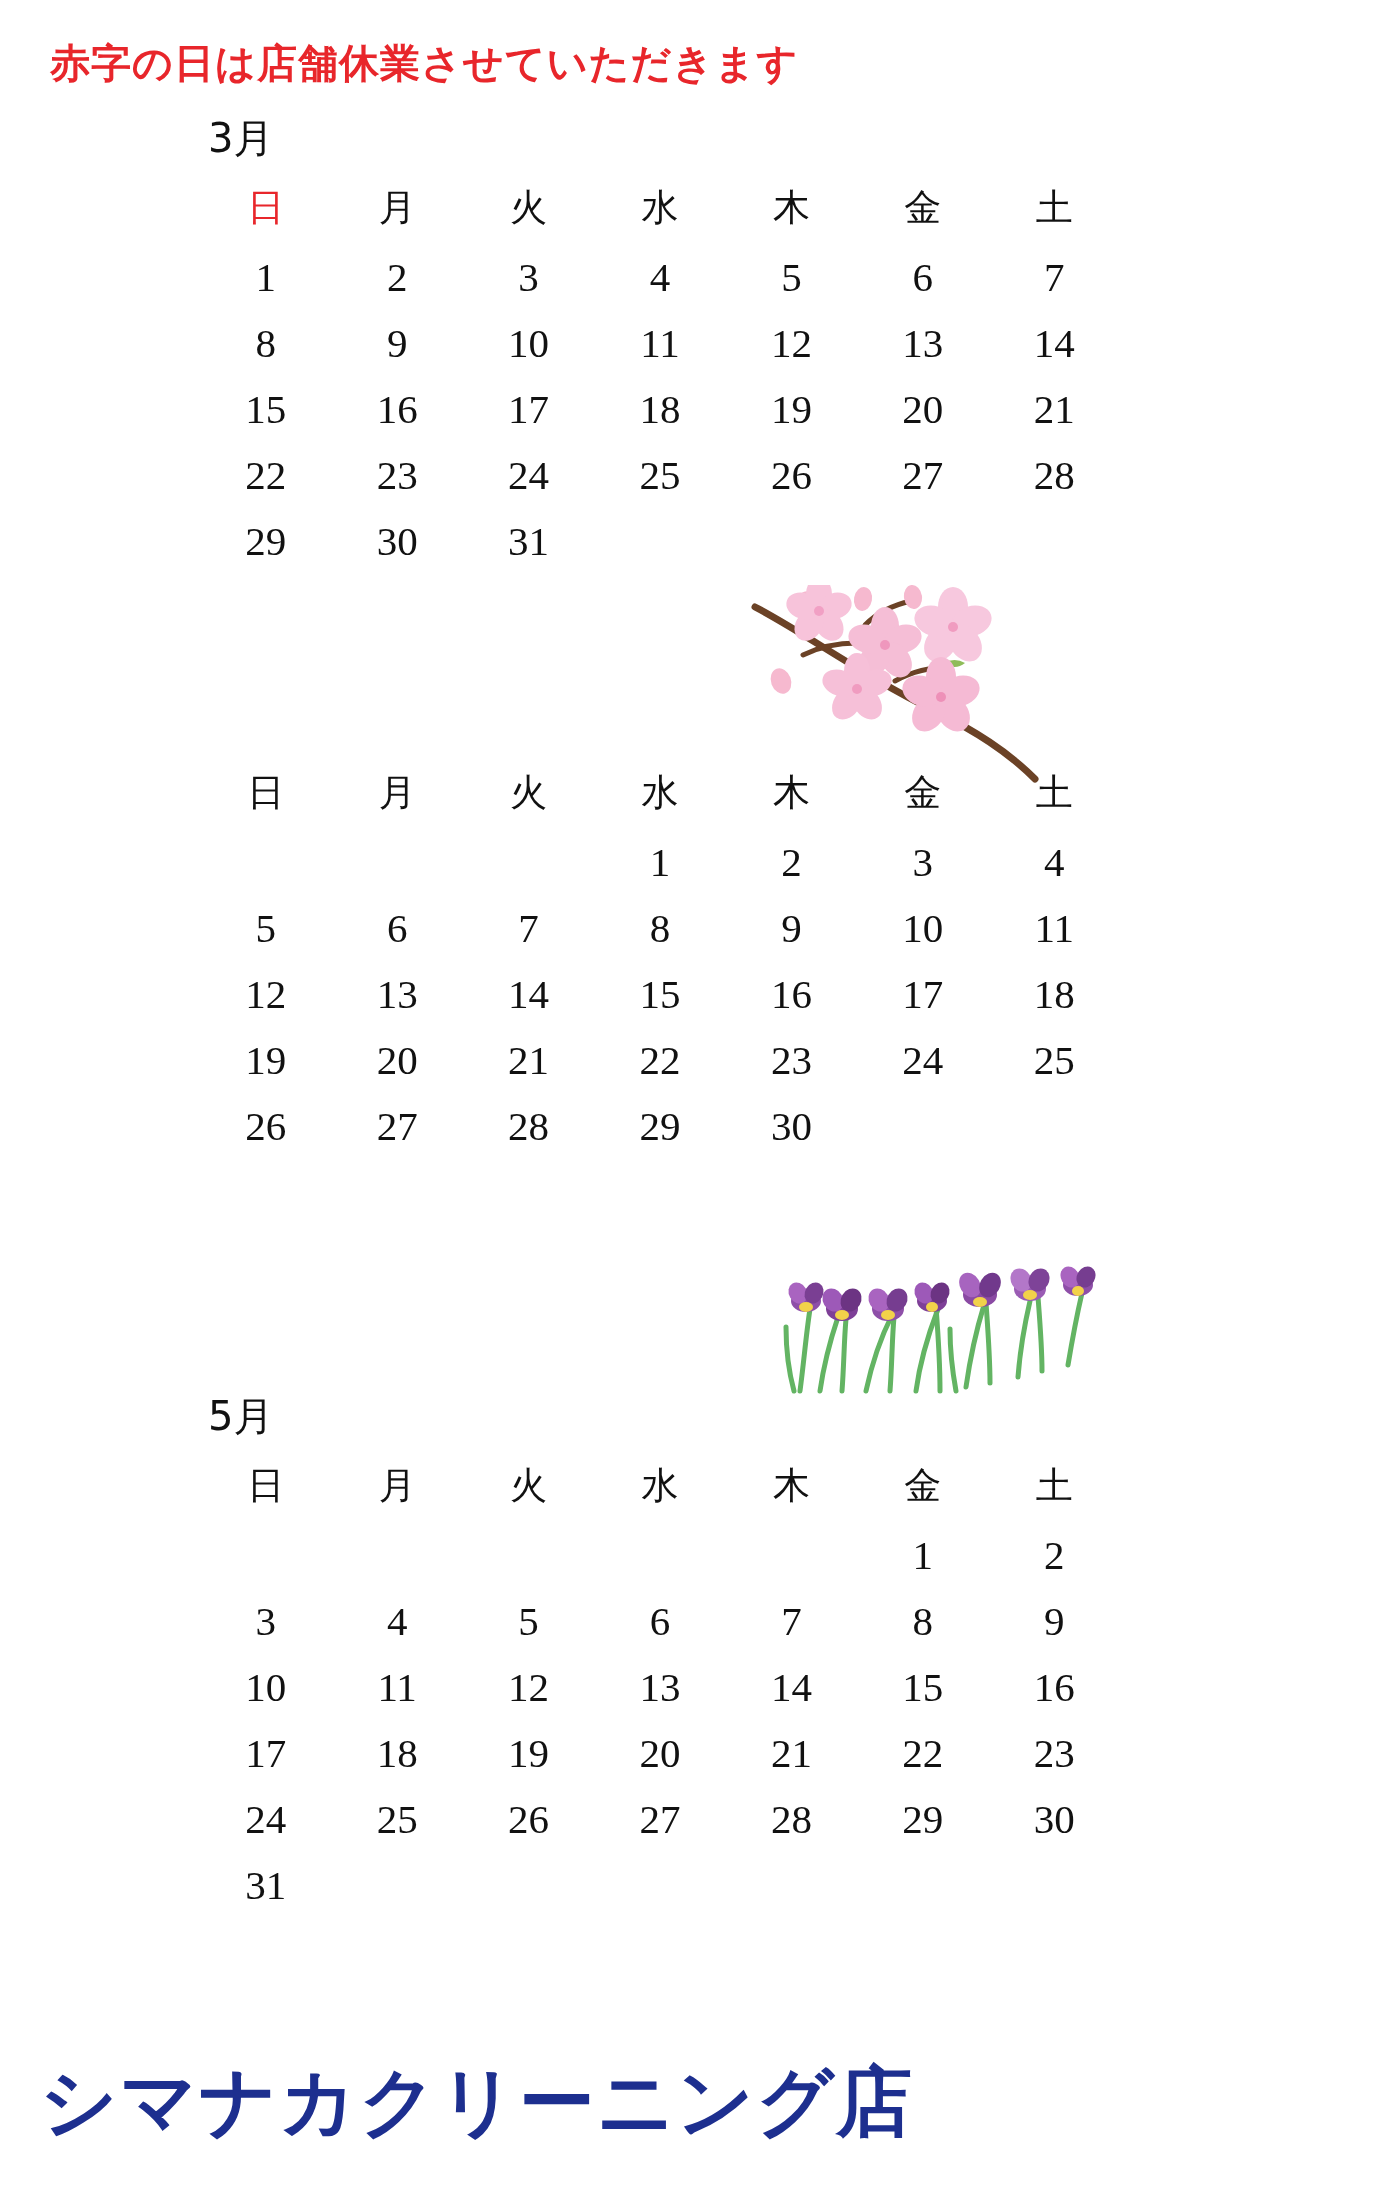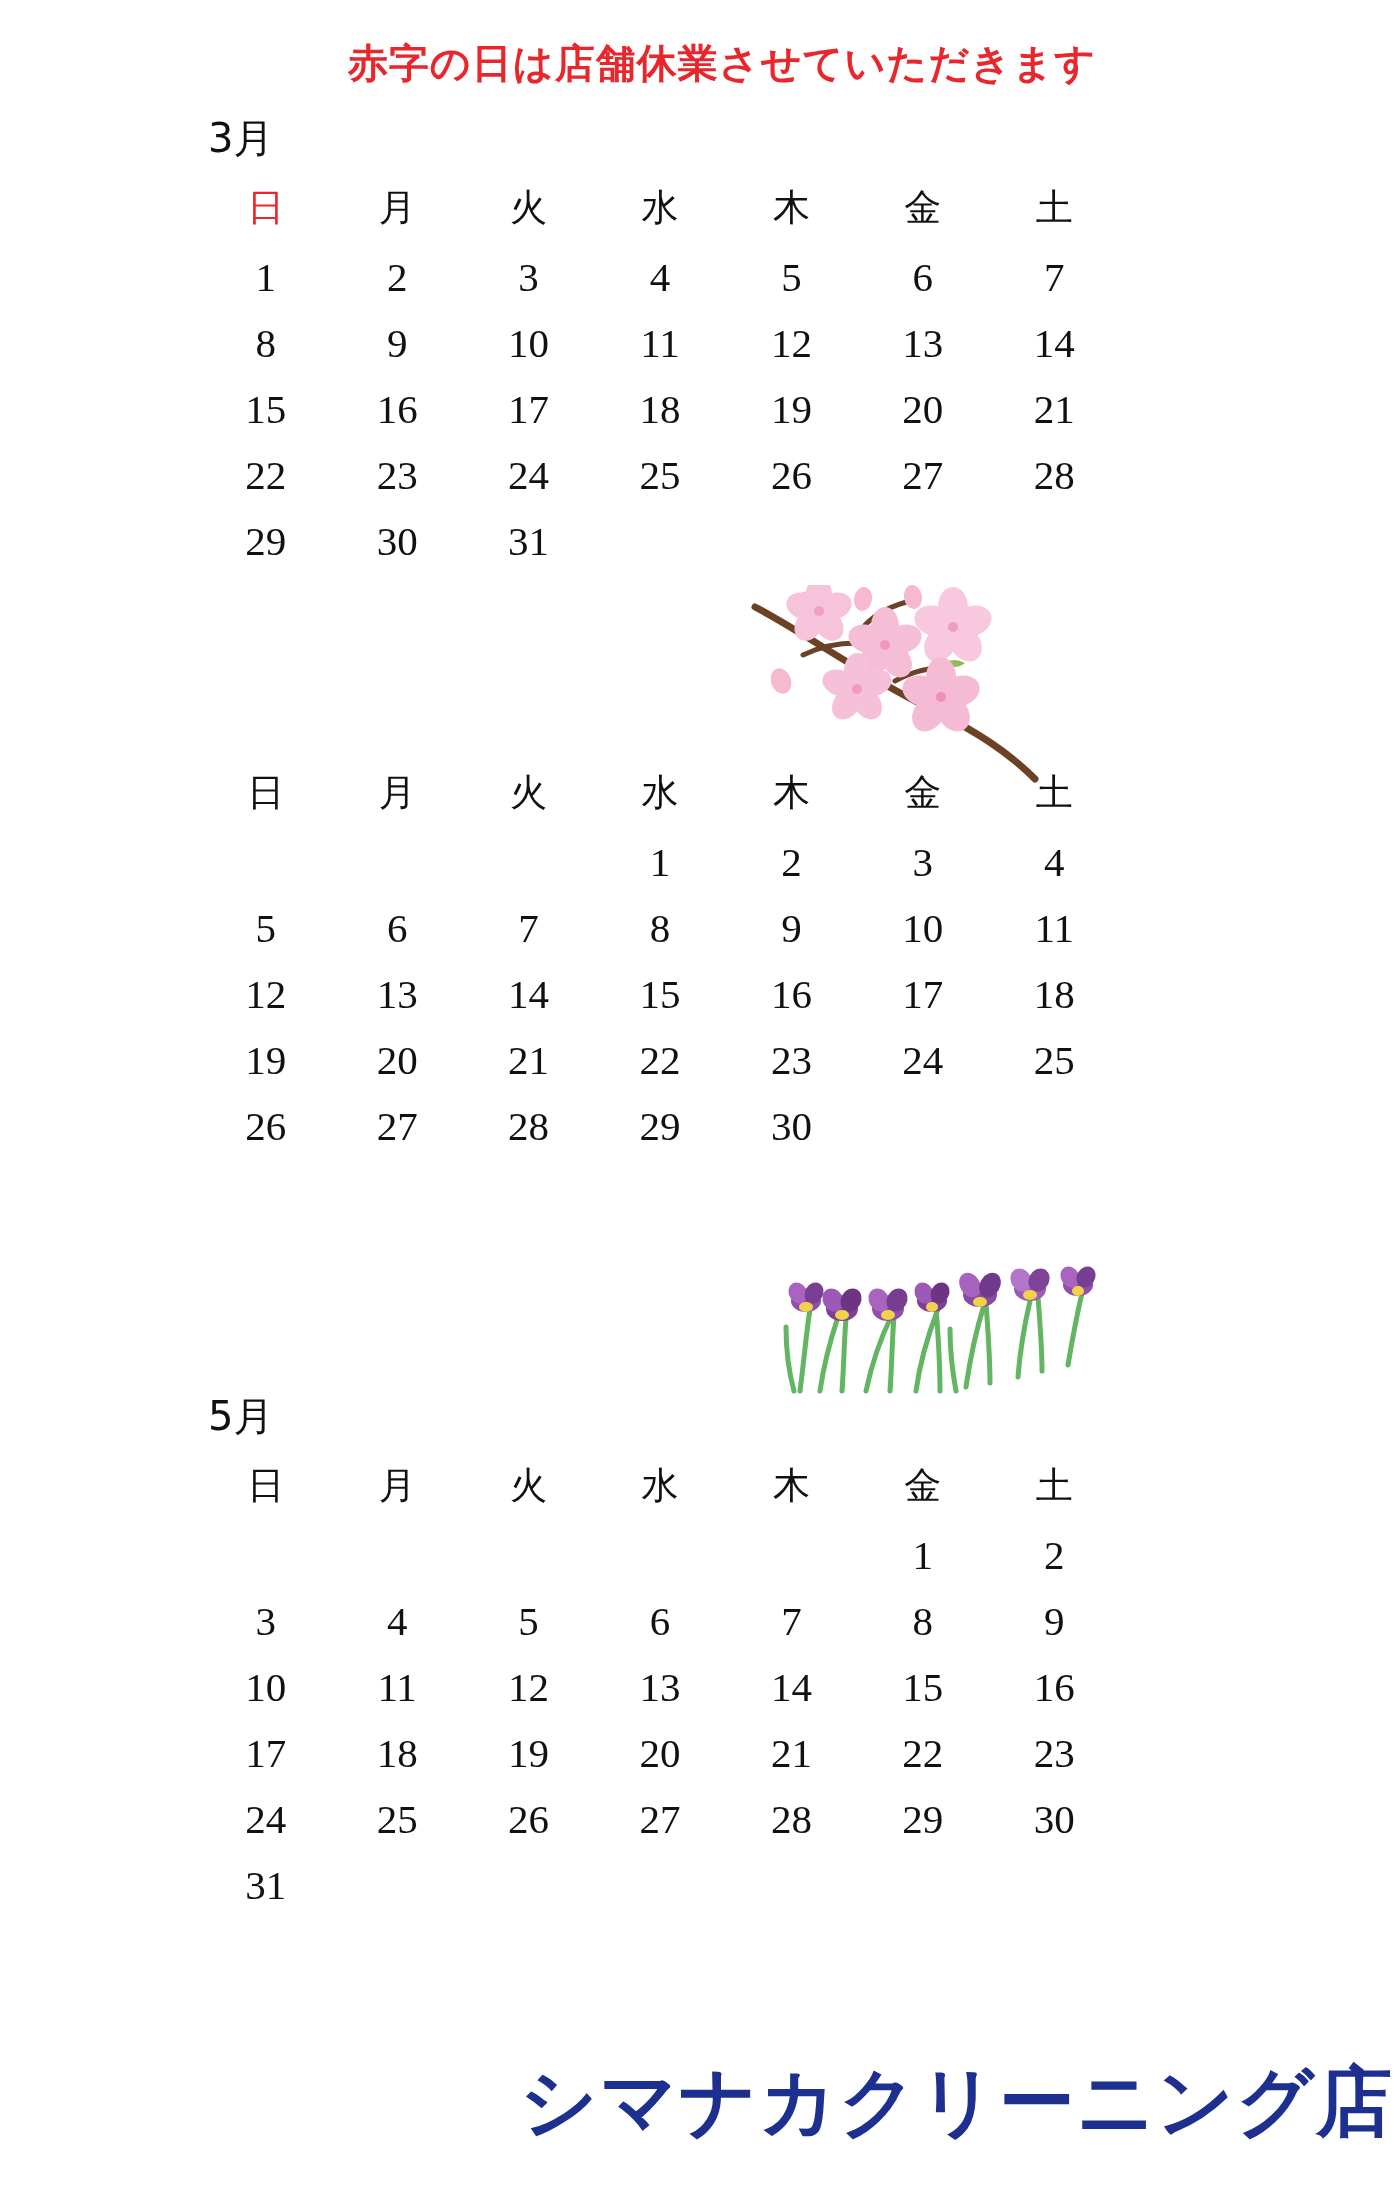--- a/index.html
+++ b/index.html
@@ -20,21 +20,21 @@
     height: 2209px;
     background: #ffffff;
   }
 
   
   .notice {
     position: absolute;
     left: 0;
     top: 36px;
     width: 1394px;
-    text-align: center;
+    text-align: left;
     color: #e8262b;
     font-family: "DejaVu Sans", sans-serif;
     font-weight: bold;
     font-size: 40px;
     letter-spacing: 1px;
     padding-left: 50px;
     box-sizing: border-box;
   }
 
   
@@ -104,21 +104,21 @@
     width: 330px;
     height: 130px;
   }
 
   
   .shopname {
     position: absolute;
     left: 0;
     top: 2052px;
     width: 1394px;
-    text-align: right;
+    text-align: left;
     color: #1d2f8f;
     font-family: "DejaVu Sans", sans-serif;
     font-weight: bold;
     font-size: 76px;
     letter-spacing: 2px;
     padding-left: 40px;
     box-sizing: border-box;
   }
 </style>
 </head>

